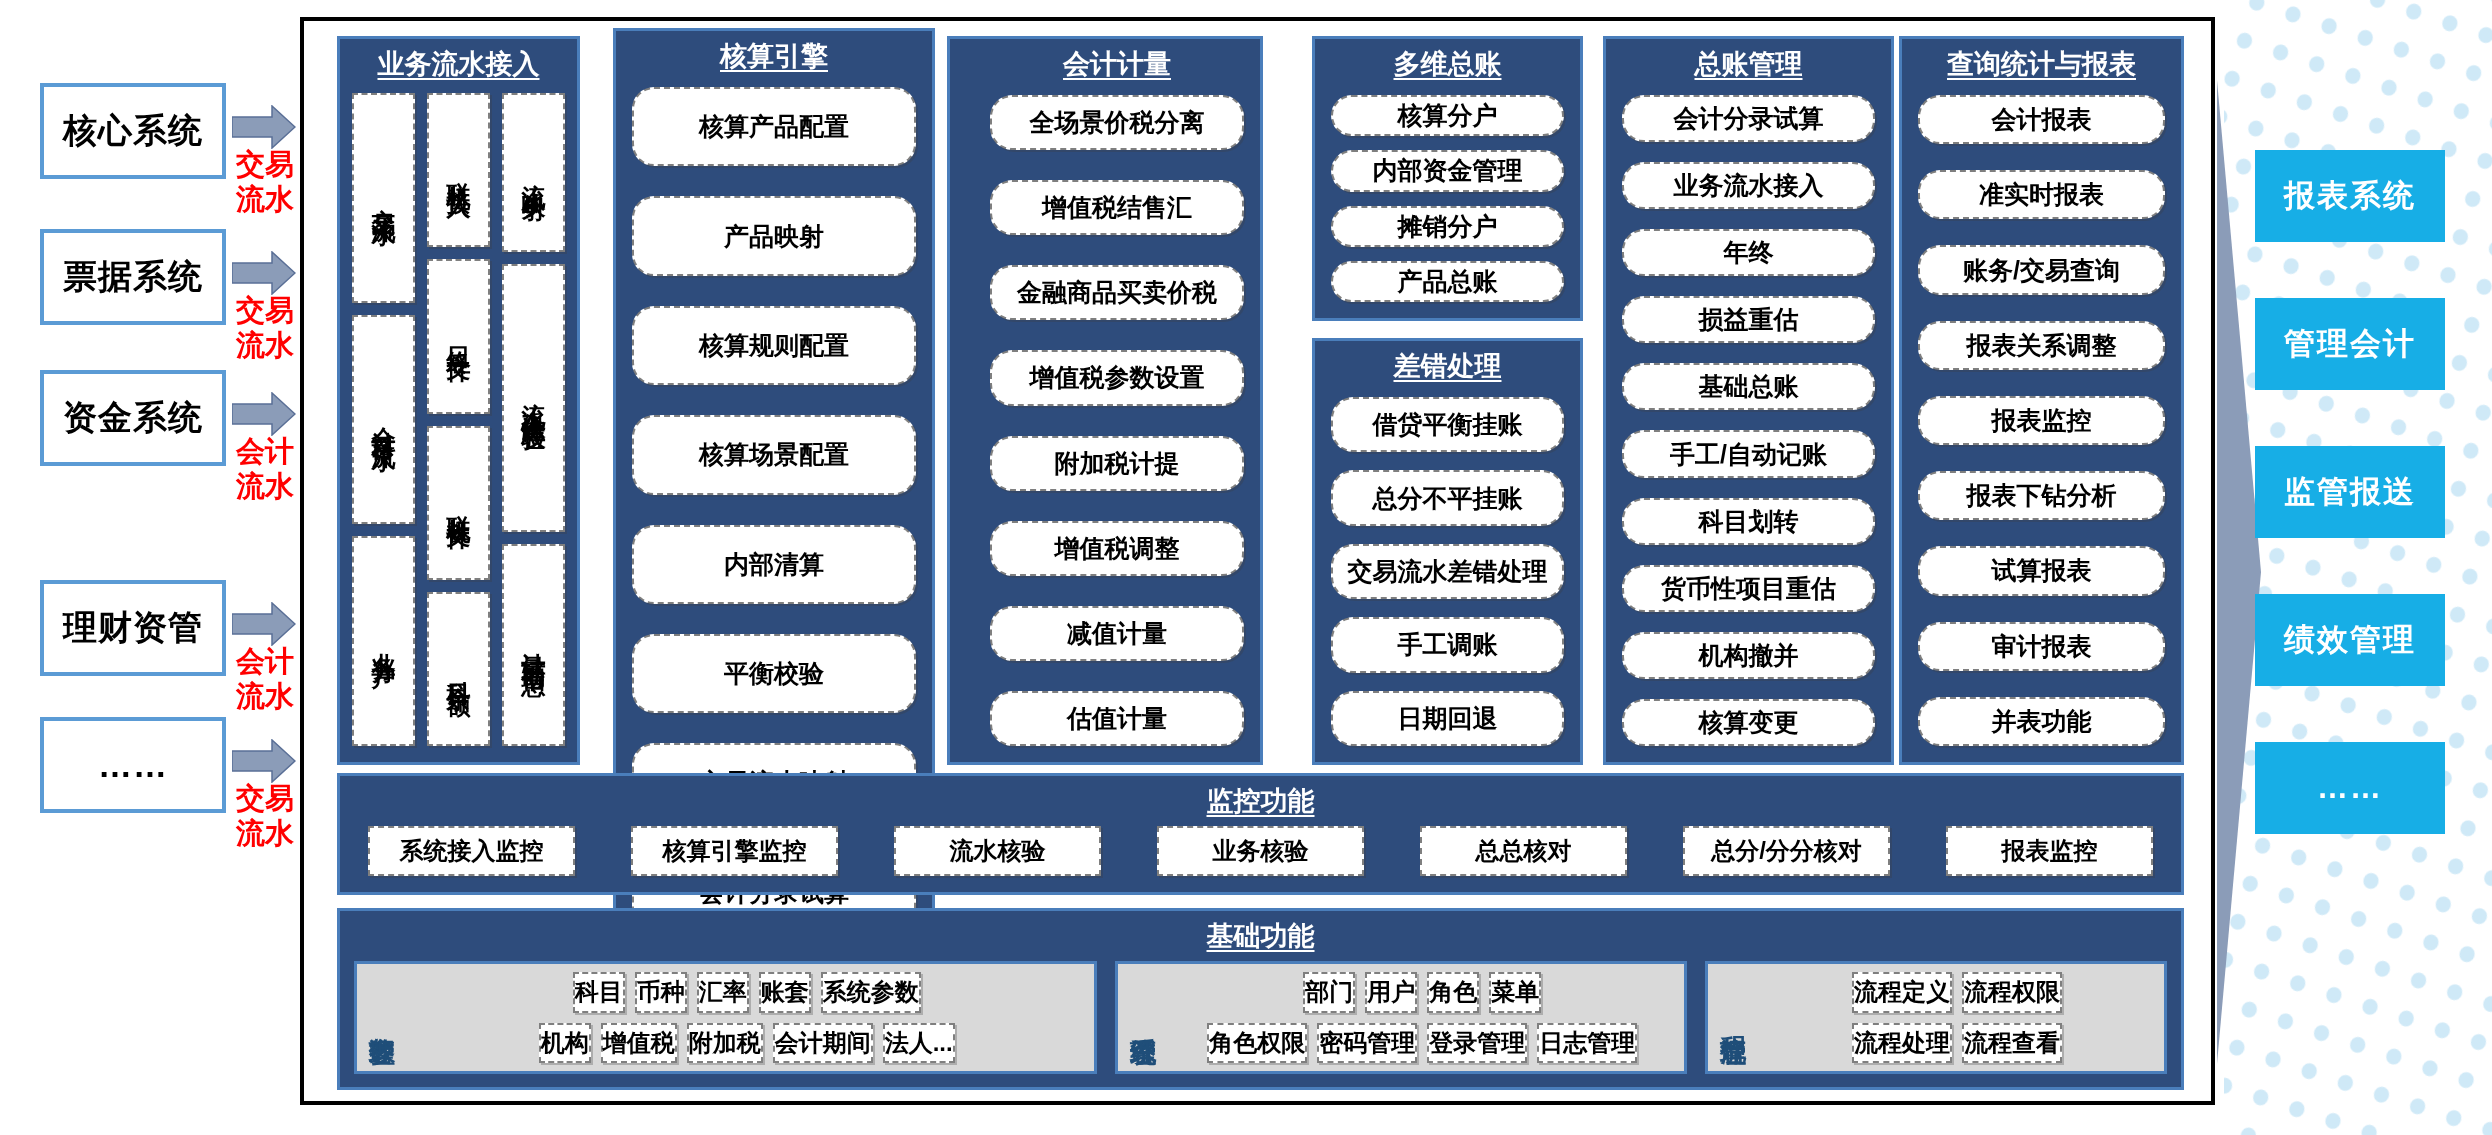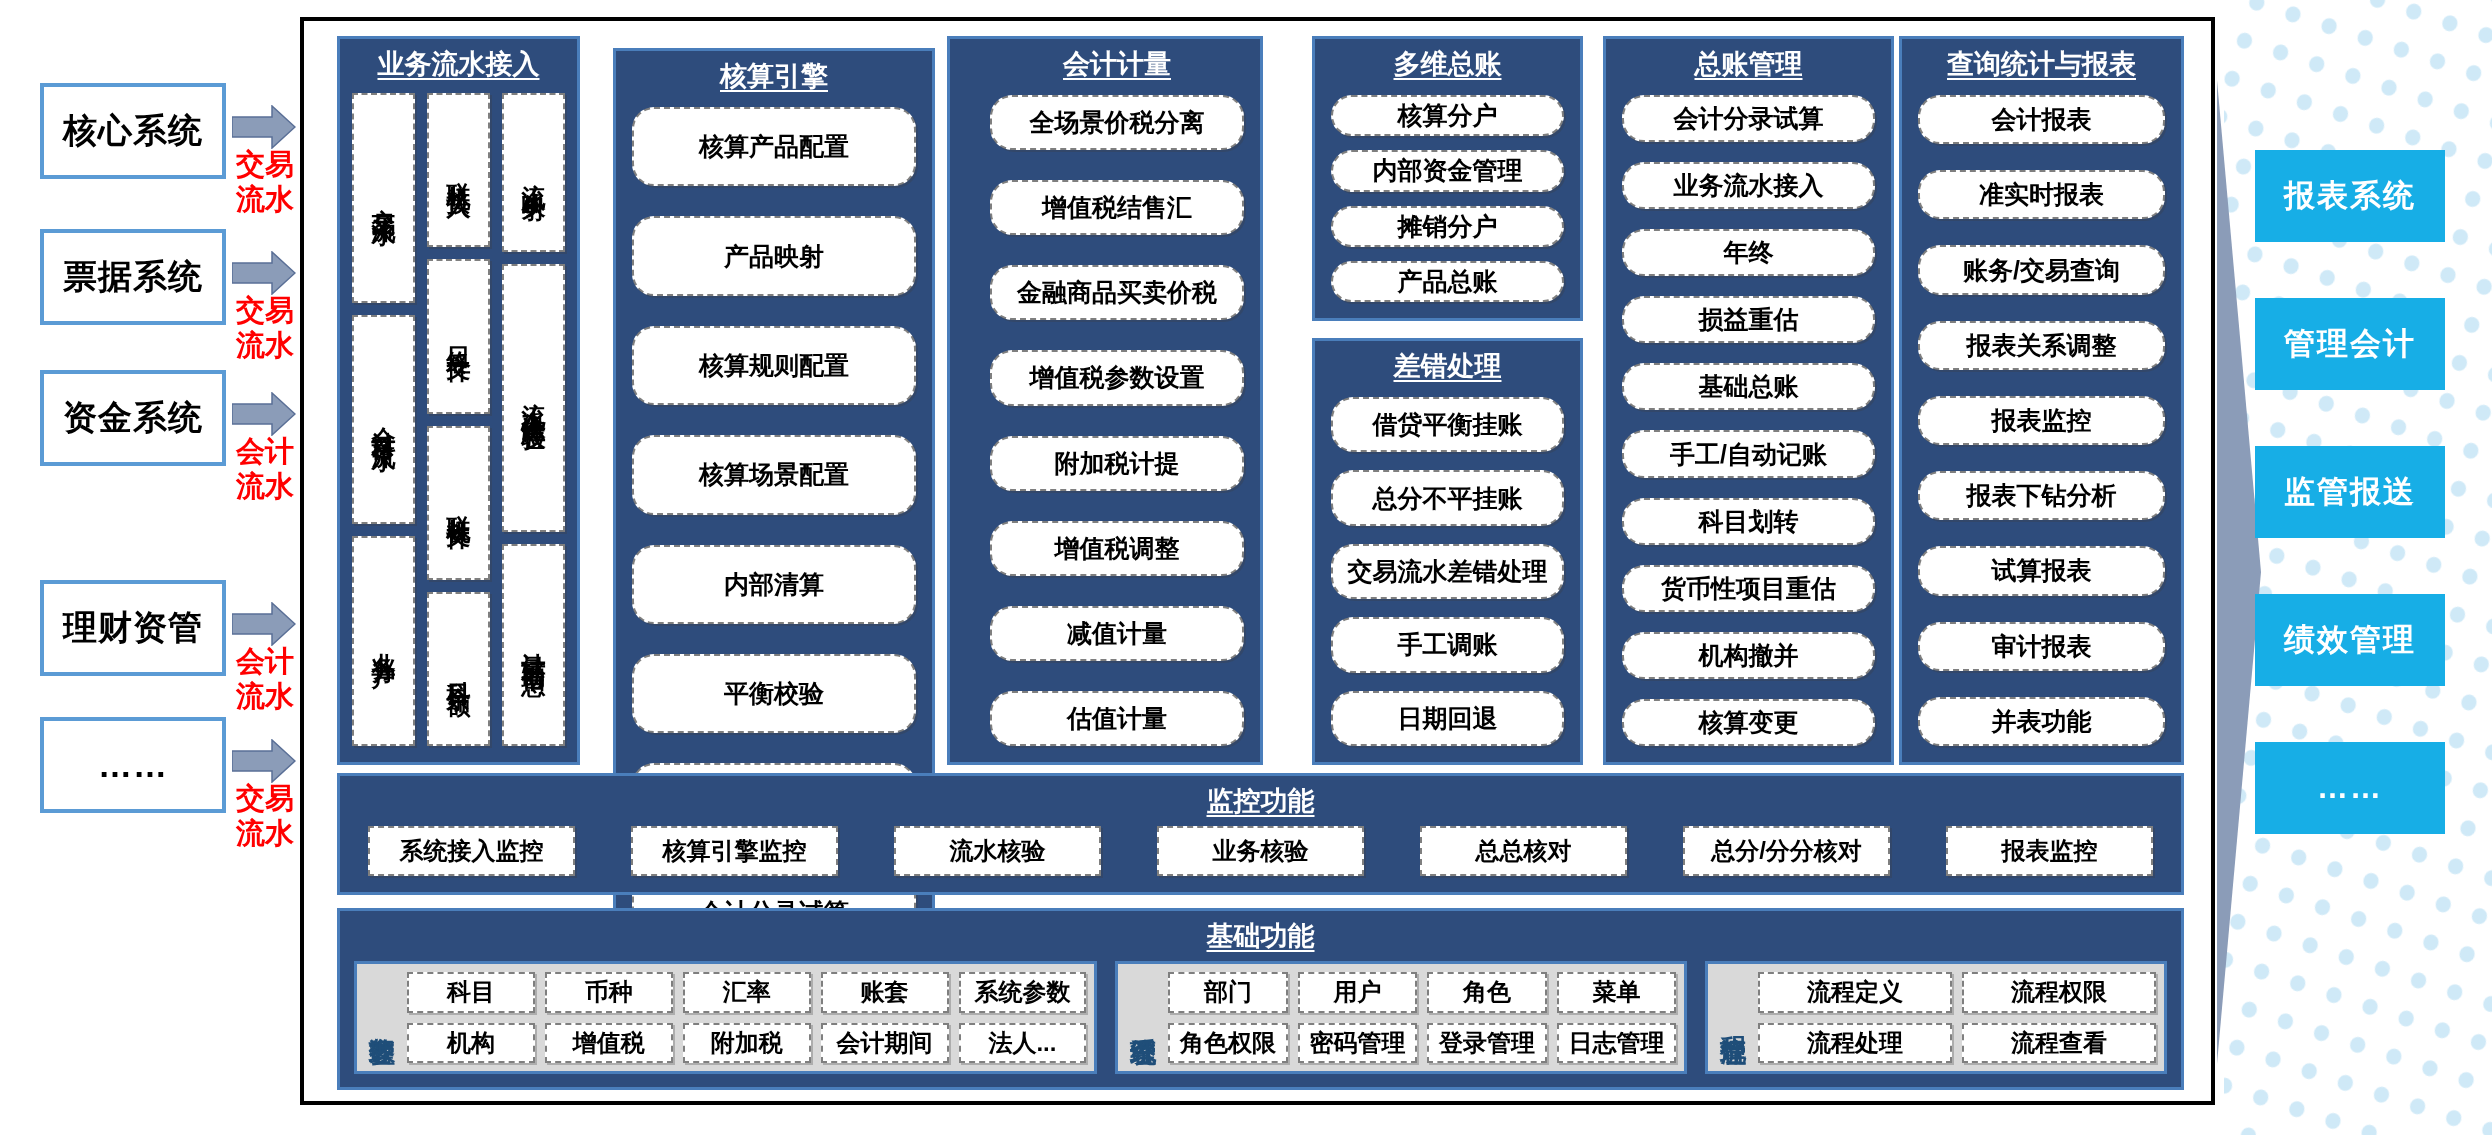--- a/index.html
+++ b/index.html
@@ -41,21 +41,21 @@
   .panel-title span{text-decoration:underline;text-underline-offset:5px;}
   .itm{background:#fff;border:2px dashed #7f7f7f;box-shadow:2px 2px 0 rgba(60,60,60,.28);
        display:flex;align-items:center;justify-content:center;color:#000;
        font-size:25px;font-weight:600;white-space:nowrap;box-sizing:border-box;}
   .panel-items{flex:1;display:flex;flex-direction:column;padding:10px 16px 16px;}
   .panel-items .itm{flex:1;border-radius:22px;}
   .g30{gap:30px;} .g26{gap:26px;} .g20{gap:20px;} .g18{gap:18px;} .g14{gap:14px;}
 
   
   .p-flow   {left:337px;top:36px;width:243px;height:729px;}
-  .p-engine {left:613px;top:48px;width:322px;height:923px;}
+  .p-engine {left:613px;top:28px;width:322px;height:923px;}
   .p-measure{left:947px;top:36px;width:316px;height:729px;padding-left:24px;}
   .p-multi  {left:1312px;top:36px;width:271px;height:285px;}
   .p-error  {left:1312px;top:338px;width:271px;height:427px;}
   .p-ledger {left:1603px;top:36px;width:291px;height:729px;}
   .p-query  {left:1899px;top:36px;width:285px;height:729px;}
   .p-monitor{left:337px;top:773px;width:1847px;height:122px;}
   .p-found  {left:337px;top:908px;width:1847px;height:182px;}
 
   
   .vcols{flex:1;display:flex;gap:12px;padding:8px 12px 16px;}
@@ -69,21 +69,21 @@
   .mon-row{flex:1;display:flex;align-items:stretch;gap:56px;padding:4px 28px 16px;}
   .mon-row .itm{flex:1;font-size:24px;}
 
   
   .found-groups{flex:1;display:flex;gap:18px;padding:4px 14px 13px;}
   .fgroup{background:#d9d9d9;border:3px solid #4a7ebb;display:flex;gap:6px;padding:8px;box-sizing:border-box;}
   .fg-param{flex:1.64;} .fg-sys{flex:1.25;} .fg-proc{flex:1;}
   .fg-label{flex:0 0 36px;writing-mode:vertical-rl;text-orientation:upright;
             display:flex;align-items:center;justify-content:center;
             color:#1f4e79;font-weight:bold;font-size:26px;letter-spacing:1px;}
-  .fg-grid{flex:1;display:flex;flex-direction:column;gap:10px;}
+  .fg-grid{flex:1;display:flex;flex-direction:column;gap:10px;align-items:center;}
   .fg-row{flex:1;display:flex;gap:10px;}
   .fg-row .itm{flex:1;font-size:24px;}
 
   
   .out-box{position:absolute;left:2255px;width:190px;height:92px;background:#17aee6;
            display:flex;align-items:center;justify-content:center;color:#fff;
            font-size:31px;font-weight:bold;letter-spacing:2px;z-index:2;}
   .out-layer .out-box:nth-of-type(1){top:150px;}
   .out-layer .out-box:nth-of-type(2){top:298px;}
   .out-layer .out-box:nth-of-type(3){top:446px;}

